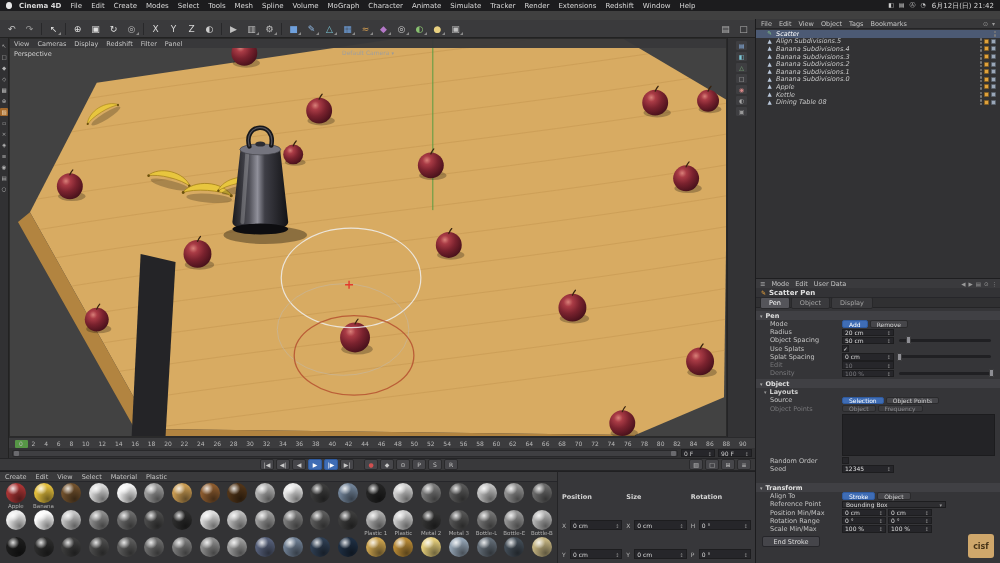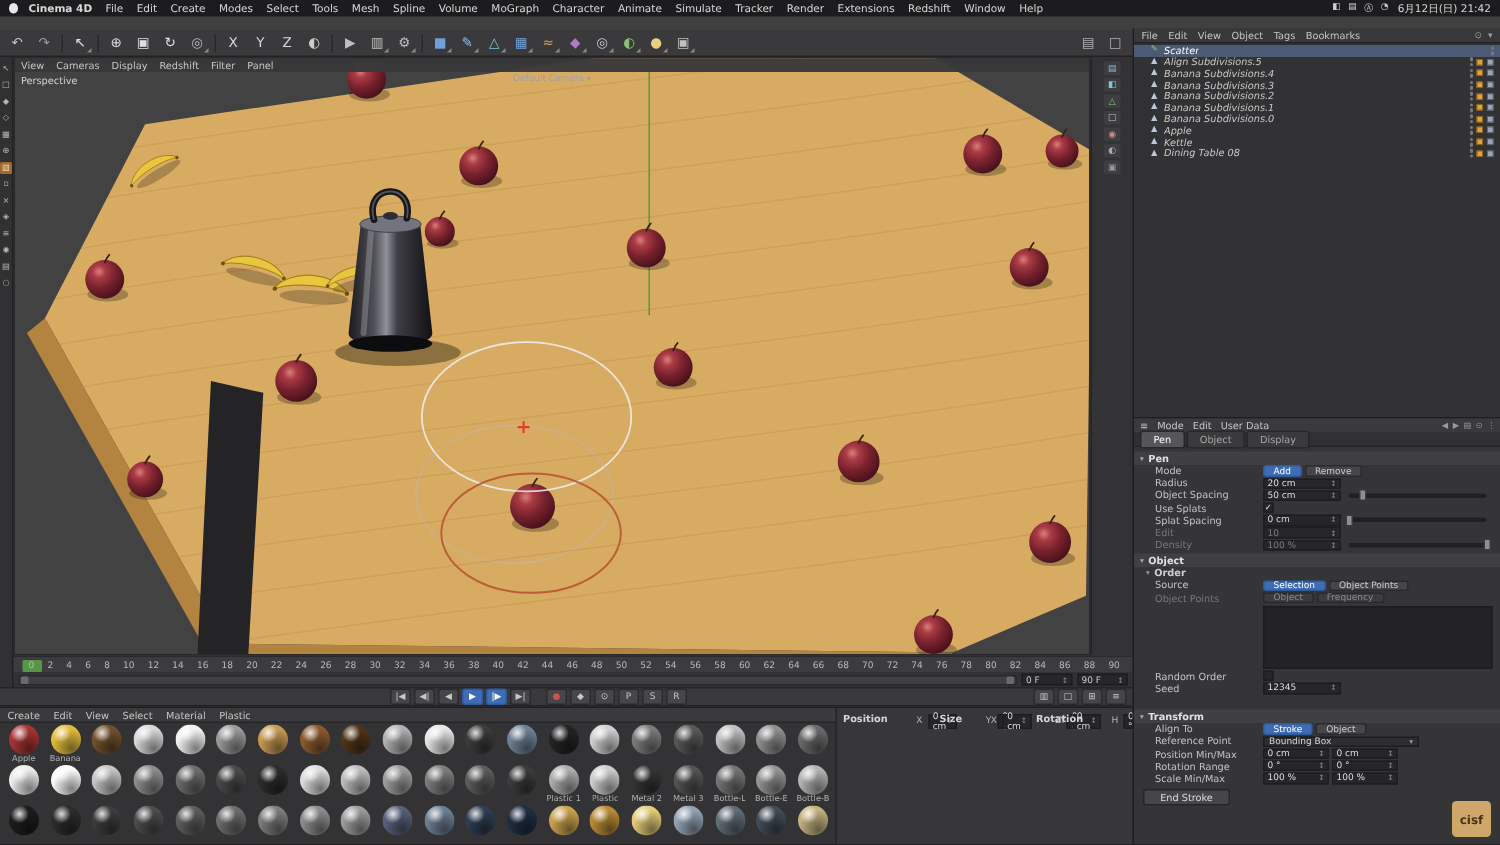--- a/index.html
+++ b/index.html
@@ -68,21 +68,21 @@
 .materials{position:absolute;left:0;top:471px;width:557px;height:92px;background:#333335;border-top:1px solid #202022;overflow:hidden;}
 .matmenus{height:10px;display:flex;gap:9px;align-items:center;padding:0 5px;font-size:6.5px;color:#c5c5c5;background:#3a3a3c;border-bottom:1px solid #26262a;}
 .matgrid{padding:1px 0 0 2px;}
 .matrow{display:flex;height:27px;}
 .matcell{width:27.7px;flex:none;display:flex;flex-direction:column;align-items:center;}
 .matball{width:20px;height:20px;border-radius:50%;flex:none;}
 .matlabel{font-size:5.5px;color:#b0b0b0;height:6px;line-height:6px;max-width:27px;overflow:hidden;white-space:nowrap;}
 
 
 .coords{position:absolute;left:557px;top:471px;width:198px;height:92px;background:#37373a;border-top:1px solid #202022;border-left:1px solid #242426;display:flex;gap:4px;padding:3px 4px;}
-.ccol{flex:1;display:flex;flex-direction:row;gap:19px;min-width:0;}
+.ccol{flex:1;display:flex;flex-direction:column;gap:19px;min-width:0;margin-top:18px;}
 .ctitle{font-size:6.5px;font-weight:bold;color:#d5d5d5;height:8px;}
 .crow{display:flex;align-items:center;gap:2px;height:11px;}
 .caxis{width:6px;font-size:6px;color:#b5b5b5;flex:none;}
 .cfld{flex:1;height:10px;background:#26262a;border:1px solid #1d1d1f;font-size:6px;color:#ddd;display:flex;align-items:center;justify-content:space-between;padding:0 2px;min-width:0;}
 .cdrop{height:10px;background:#2e2e31;border:1px solid #1d1d1f;font-size:6px;color:#ccc;display:flex;align-items:center;justify-content:space-between;padding:0 3px;margin-top:1px;}
 .cbtn{height:10px;background:#45454a;border:1px solid #26262a;border-radius:2px;font-size:6px;color:#ddd;display:flex;align-items:center;justify-content:center;margin-top:1px;}
 
 
 .rightpanel{position:absolute;left:755px;top:19px;width:245px;height:544px;background:#323234;border-left:1px solid #1c1c1e;}
 .om-tabs{height:10px;background:#2b2b2d;display:flex;align-items:flex-end;gap:1px;padding:1px 3px 0;font-size:6.5px;}
@@ -992,20 +992,24 @@
             <span>User Data</span>
           </span>
         <span class="at-nav" id="at-navicons">
             <span>◀</span>
             <span>▶</span>
             <span>▤</span>
             <span>⊙</span>
             <span>⋮</span>
           </span>
       </div>
+      <div class="at-title">
+        <span class="at-ticon">✎</span>
+        <span>Scatter Pen</span>
+      </div>
       <div class="at-tabs" id="at-tabs">
           <span class="attab active">Pen</span>
           <span class="attab">Object</span>
           <span class="attab">Display</span>
         </div>
       <div class="at-body" id="at-body">
           <div class="asec">Pen</div>
           <div class="arow">
             <span class="alabel">Mode</span>
             <span class="avalue">
@@ -1052,21 +1056,21 @@
           <div class="arow">
             <span class="alabel dis">Density</span>
             <span class="avalue">
               <span class="afld dis">100 %<span class="spin"></span></span>
               <span class="sltrack">
                 <span class="slhandle" style="left: calc(100% - 2px);"></span>
               </span>
             </span>
           </div>
           <div class="asec">Object</div>
-          <div class="asub">Order</div>
+          <div class="asub">Layouts</div>
           <div class="arow">
             <span class="alabel">Source</span>
             <span class="avalue">
               <span class="abtn active">Selection</span>
               <span class="abtn">Object Points</span>
             </span>
           </div>
           <div class="arow">
             <span class="alabel dis">Object Points</span>
             <span class="avalue">

